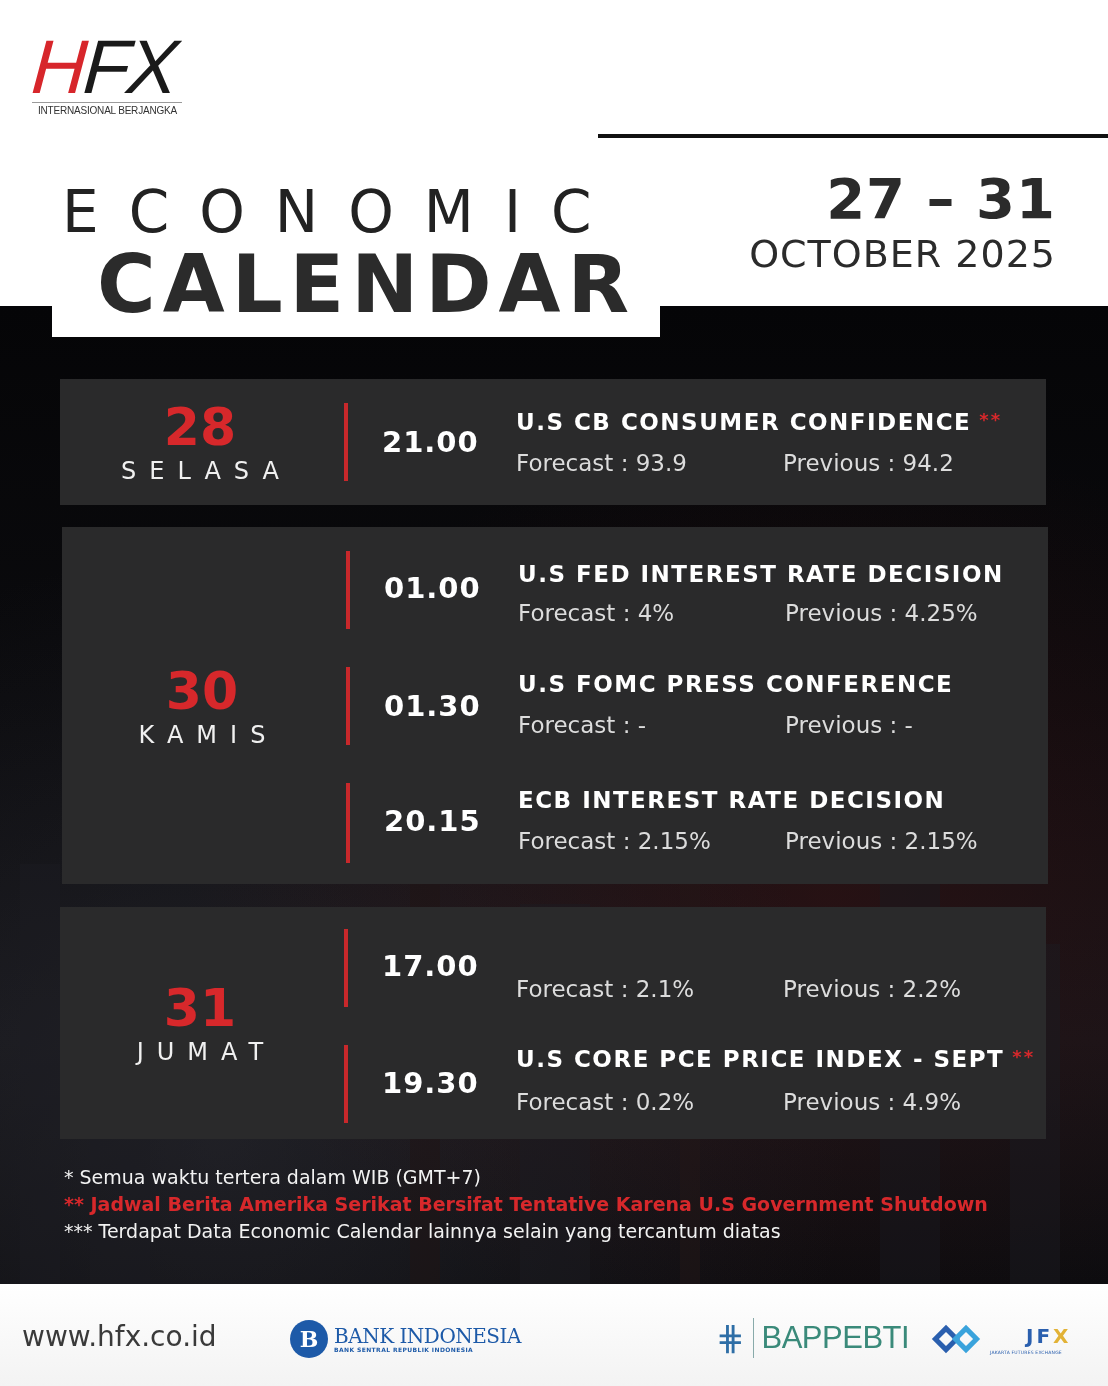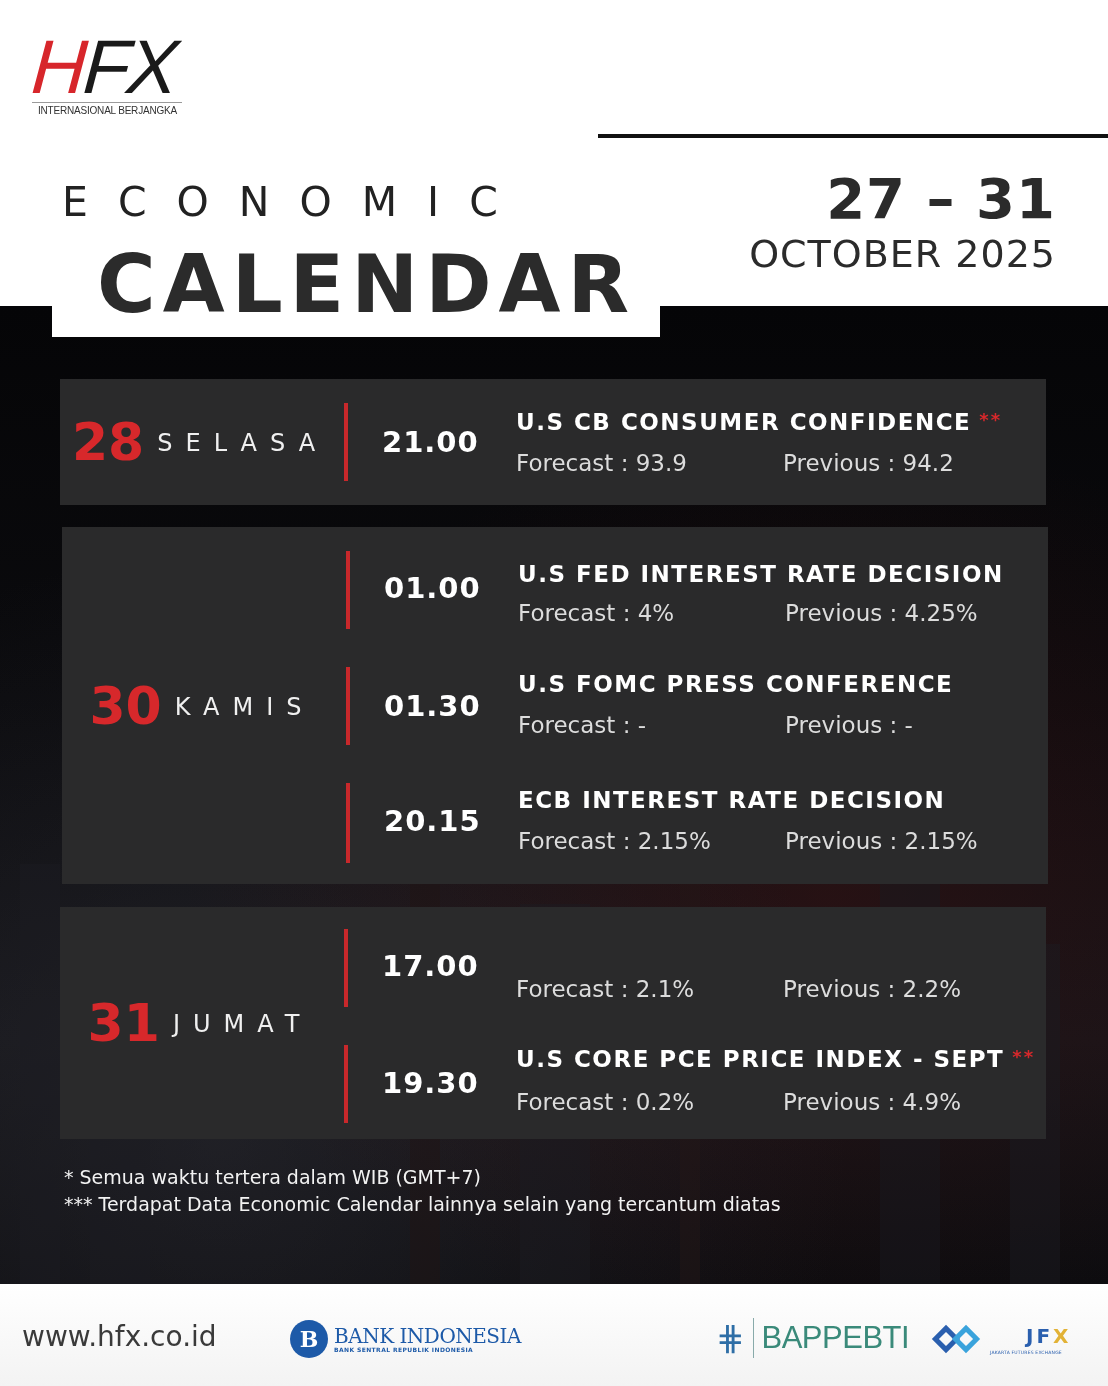--- a/index.html
+++ b/index.html
@@ -10,38 +10,38 @@
     .header { position: absolute; left: 0; top: 0; width: 1108px; height: 306px; background: #ffffff; }
     .logo { position: absolute; left: 32px; top: 34px; width: 152px; }
     .logo-mark { font-family: "Liberation Sans", sans-serif; font-style: italic; font-size: 76px; line-height: 66px; letter-spacing: -3px; font-weight: 400; transform: skewX(-4deg); }
     .logo-mark .h { color: #d7262b; }
     .logo-mark .fx { color: #1a1a1a; }
     .logo-rule { height: 1px; background: #9a9a9a; margin-top: 2px; width: 150px; }
     .logo-sub { font-family: "Liberation Sans", sans-serif; font-size: 10px; color: #333; letter-spacing: -0.2px; margin-top: 2px; margin-left: 6px; }
 
     .top-rule { position: absolute; left: 598px; top: 134px; width: 510px; height: 4px; background: #111; }
 
-    .title-economic { position: absolute; left: 62px; top: 178px; font-family: "DejaVu Sans", sans-serif; font-weight: 300; font-size: 41px; letter-spacing: 30px; color: #222; font-weight: normal; transform: scaleY(1); }
+    .title-economic { position: absolute; left: 62px; top: 178px; font-family: "DejaVu Sans", sans-serif; font-weight: 300; font-size: 58px; letter-spacing: 30px; color: #222; font-weight: normal; transform: scaleY(1); }
     .title-box { position: absolute; left: 52px; top: 240px; width: 608px; height: 97px; background: #ffffff; z-index: 3; }
     .title-calendar { position: absolute; left: 97px; top: 238px; font-family: "DejaVu Sans", sans-serif; font-weight: bold; font-size: 80px; letter-spacing: 7px; color: #2b2b2b; z-index: 4; }
 
     .date-range { position: absolute; right: 52px; top: 166px; font-family: "DejaVu Sans", sans-serif; font-weight: bold; font-size: 56px; color: #2b2b2b; text-align: center; letter-spacing: 1px; }
     .date-month { position: absolute; right: 52px; top: 232px; font-family: "DejaVu Sans", sans-serif; font-size: 38px; color: #2b2b2b; text-align: right; letter-spacing: 1px; }
 
     
     .main { position: absolute; left: 0; top: 306px; width: 1108px; height: 978px;
             background:
               radial-gradient(ellipse at 75% 60%, rgba(80,20,20,0.35), transparent 55%),
               radial-gradient(ellipse at 20% 85%, rgba(60,60,70,0.35), transparent 50%),
               linear-gradient(180deg, #050507 0%, #0b0b0e 40%, #141418 75%, #0c0c0f 100%); }
     .skyline { position: absolute; inset: 0; overflow: hidden; opacity: 0.45; }
     .skyline span { position: absolute; bottom: 0; background: #1c1c22; }
 
     .day-panel { position: absolute; left: 60px; width: 986px; background: #2a2a2b; }
-    .day-col { position: absolute; left: 0; top: 0; width: 280px; height: 100%; display: flex; flex-direction: row; align-items: center; justify-content: center; }
+    .day-col { position: absolute; left: 0; top: 0; width: 280px; height: 100%; display: flex; flex-direction: column; align-items: center; justify-content: center; }
     .day-num { font-family: "DejaVu Sans", sans-serif; font-weight: bold; font-size: 52px; line-height: 56px; color: #d7282b; }
     .day-name { font-family: "DejaVu Sans", sans-serif; font-size: 24px; letter-spacing: 13px; color: #f0f0f0; margin-left: 13px; margin-top: 2px; }
 
     .event { position: absolute; left: 0; width: 986px; }
     .event-bar { position: absolute; left: 284px; width: 4px; background: #c8282b; }
     .event-time { position: absolute; left: 322px; font-family: "DejaVu Sans", sans-serif; font-weight: bold; font-size: 29px; color: #ffffff; letter-spacing: 1px; }
     .event-title { position: absolute; left: 456px; font-family: "DejaVu Sans", sans-serif; font-weight: bold; font-size: 23px; color: #ffffff; letter-spacing: 1.5px; white-space: nowrap; }
     .event-title .stars { color: #d7282b; font-size: 18px; vertical-align: top; margin-left: 8px; letter-spacing: 2px; }
     .event-fc, .event-pv { position: absolute; font-family: "DejaVu Sans", sans-serif; font-size: 23px; color: #dcdcdc; white-space: nowrap; font-weight: normal; }
     .event-fc { left: 456px; }
@@ -176,20 +176,21 @@
       <div class="event-pv" style="top:66px;">Previous : 4.9%</div>
     </div>
   </div>
 </div>
 
 <div class="title-box"></div>
 <div class="title-calendar">CALENDAR</div>
 
 <div class="notes">
   <div>* Semua waktu tertera dalam WIB (GMT+7)</div>
+  <div class="red">** Jadwal Berita Amerika Serikat Bersifat Tentative Karena U.S Government Shutdown</div>
   <div>*** Terdapat Data Economic Calendar lainnya selain yang tercantum diatas</div>
 </div>
 
 <div class="footer">
   <div class="website">www.hfx.co.id</div>
 
   <div class="logo-bi">
     <div class="bi-circle">B</div>
     <div class="bi-text">
       <div class="bi-main">BANK INDONESIA</div>

